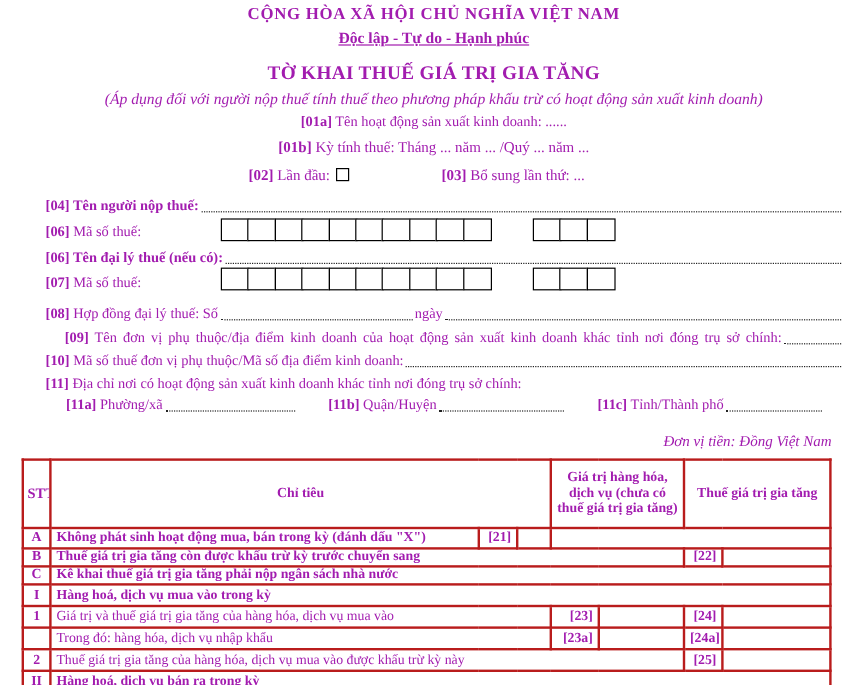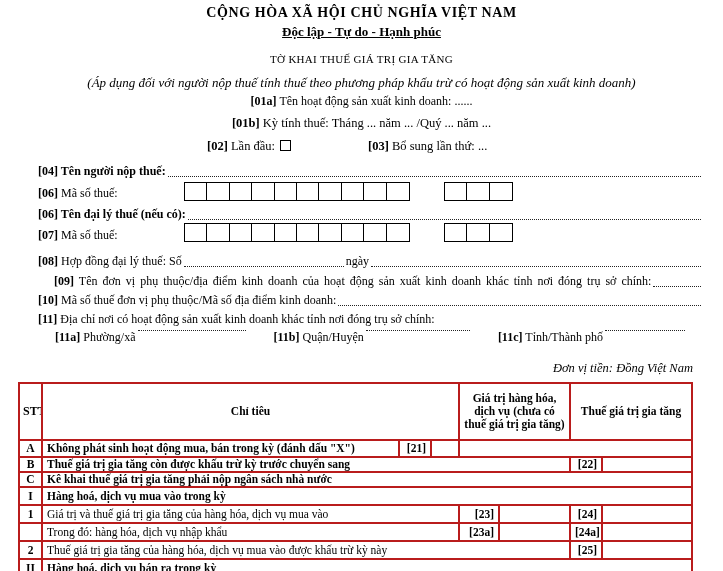--- a/index.html
+++ b/index.html
@@ -3,50 +3,50 @@
 <meta charset="utf-8">
 <style>
   * { margin: 0; padding: 0; box-sizing: border-box; }
   html,body { background: #fff; }
   #page {
     position: relative;
     width: 723px; height: 571px;
     background: #fff;
     overflow: hidden;
     font-family: "Liberation Serif", "DejaVu Serif", serif;
-    color: #000000;
+    color: #a21caf;
     font-size: 12px;
   }
   .abs { position: absolute; }
   .center { left: 0; right: 0; text-align: center; }
   .b { font-weight: bold; }
   .tag { font-weight: bold; }
 
   .nat-title   { top: 5px;  font-size: 14px; font-weight: bold; letter-spacing: .6px; }
   .motto       { top: 24px; font-size: 13px; font-weight: bold; text-decoration: underline; }
-  .form-title  { top: 53px; font-size: 11px; font-weight: normal; letter-spacing: .3px; }
+  .form-title  { top: 53px; font-size: 16px; font-weight: bold; letter-spacing: .3px; }
   .subtitle    { top: 75px; font-size: 13px; font-style: italic; white-space: nowrap; }
   .line-01a    { top: 94px;  font-size: 12px; }
   .line-01b    { top: 116px; font-size: 12.5px; }
   .line-02     { top: 139px; left: 207px; font-size: 12.5px; text-align: right; }
   .line-03     { top: 139px; left: 368px; font-size: 12.5px; }
 
   .fline { left: 38px; right: 20px; display: flex; align-items: flex-end; white-space: nowrap; }
   .leader { border-bottom: 1.2px dotted #222; margin: 0 2px 2px 2px; height: 1px; }
   .leader.grow { flex: 1 1 auto; }
 
   .line-04 { top: 164px; }
   .line-05 { top: 186px; }
   .line-06 { top: 207px; }
   .line-07 { top: 228px; }
   .line-08 { top: 254px; }
   .line-09 { top: 274px; word-spacing: 2px; padding-left: 16px; }
   .line-10 { top: 293px; }
   .line-11 { top: 312px; }
-  .line-11abc { top: 330px; left: 55px; right: 36px; display: flex; white-space: nowrap; }
+  .line-11abc { top: 330px; left: 55px; right: 36px; display: flex; align-items: flex-end; white-space: nowrap; }
 
   .mst-group { position: absolute; display: flex; height: 19px; }
   .mst-g1-r1 { top: 182px; left: 184px; }
   .mst-g2-r1 { top: 182px; left: 444px; }
   .mst-g1-r2 { top: 223px; left: 184px; }
   .mst-g2-r2 { top: 223px; left: 444px; }
   .mst-box { width: 24px; height: 19px; border: 1.6px solid #000; margin-left: -1.6px; background: #fff; }
   .mst-box:first-child { margin-left: 0; }
 
   .checkbox {

